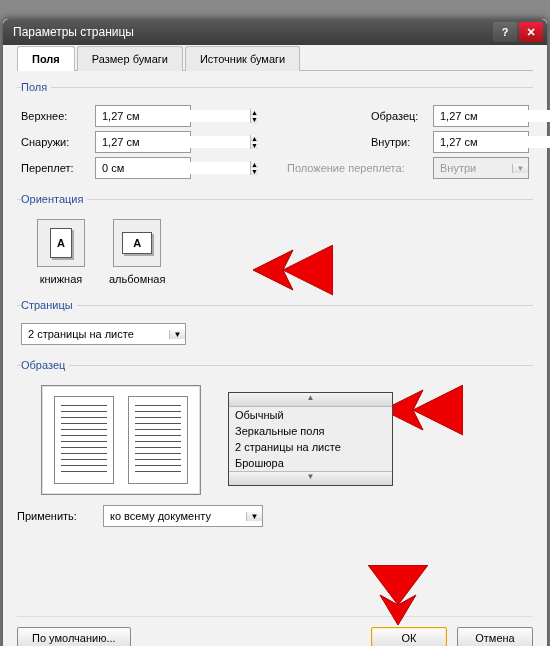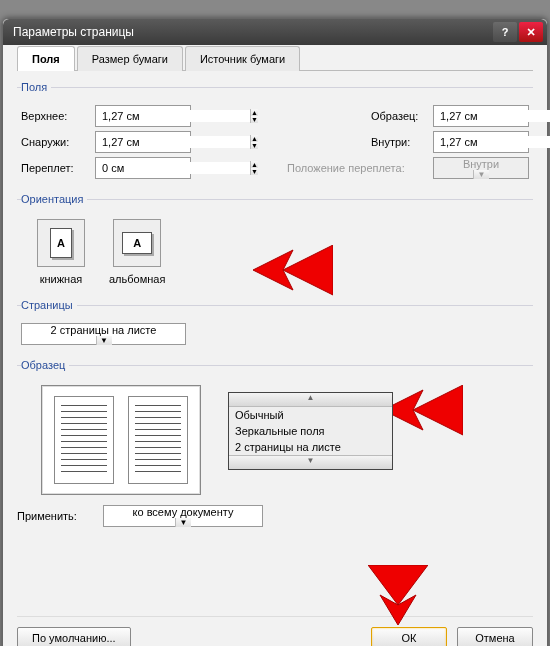--- a/index.html
+++ b/index.html
@@ -17,21 +17,21 @@
 fieldset.sec { border: none; border-top: 1px solid #d2d2dc; padding: 8px 4px 4px 4px; margin: 6px 0; }
 fieldset.sec legend { color: #2a4e9b; padding: 0 4px 0 0; }
 .row { display: flex; align-items: center; margin: 4px 0; gap: 6px; }
 .col { display: flex; align-items: center; gap: 6px; }
 .lbl { width: 68px; }
 .spin { display: inline-flex; align-items: center; border: 1px solid #999; background: #fff; width: 96px; height: 22px; }
 .spin input { border: none; padding: 0 6px; flex: 1; outline: none; font-size: 11px; }
 .spin .arrows { width: 16px; display: flex; flex-direction: column; border-left: 1px solid #bbb; }
 .spin .arrows div { flex: 1; display: flex; align-items: center; justify-content: center; font-size: 7px; background: linear-gradient(#f8f8f8,#e0e0e0); cursor: pointer; }
 .mutelbl { color: #999; }
-.select { display: inline-flex; align-items: center; border: 1px solid #999; background: #fff; height: 22px; flex-direction: column; }
+.select { display: inline-flex; align-items: center; border: 1px solid #999; background: #fff; height: 22px; }
 .select.disabled { background: #eee; color: #999; }
 .select span { padding: 0 6px; flex: 1; }
 .select .dd { width: 16px; text-align: center; border-left: 1px solid #bbb; background: linear-gradient(#f8f8f8,#e0e0e0); font-size: 8px; }
 .orients { display: flex; gap: 24px; margin: 6px 0 4px 16px; }
 .orient { text-align: center; }
 .orient .pbox { width: 48px; height: 48px; border: 1px solid #999; background: #eee; display: flex; align-items: center; justify-content: center; margin: 0 auto 6px; }
 .orient .ppage { background: #fff; border: 1px solid #555; box-shadow: 2px 2px 0 #aaa; display: flex; align-items: center; justify-content: center; font-family: serif; }
 .orient.portrait .ppage { width: 22px; height: 30px; font-size: 14px; }
 .orient.landscape .ppage { width: 30px; height: 22px; font-size: 12px; }
 .preview { width: 160px; height: 110px; border: 1px solid #888; background: #fff; margin: 6px 0 0 20px; position: relative; box-shadow: inset 0 0 0 1px #ddd; }
@@ -184,20 +184,21 @@
       <div class="btn primary" style="width:76px;text-align:center">ОК</div>
       <div style="width:10px"></div>
       <div class="btn" style="width:76px;text-align:center">Отмена</div>
     </div>
 
     <div class="dropdown">
       <div class="scrollbtn scrolltop">▲</div>
       <div class="opt">Обычный</div>
       <div class="opt">Зеркальные поля</div>
       <div class="opt">2 страницы на листе</div>
+      <div class="opt">Брошюра</div>
       <div class="scrollbtn">▼</div>
     </div>
 
     <svg class="arrow" style="left:250px;top:200px" width="80" height="60">
         <polygon points="80,0 80,50 30,25 40,45 0,25 40,5 30,25" fill="#e00" stroke="#a00"></polygon>
       </svg>
     <svg class="arrow" style="left:380px;top:340px" width="80" height="60">
         <polygon points="80,0 80,50 30,25 40,45 0,25 40,5 30,25" fill="#e00" stroke="#a00"></polygon>
       </svg>
     <svg class="arrow" style="left:365px;top:520px" width="60" height="60">

